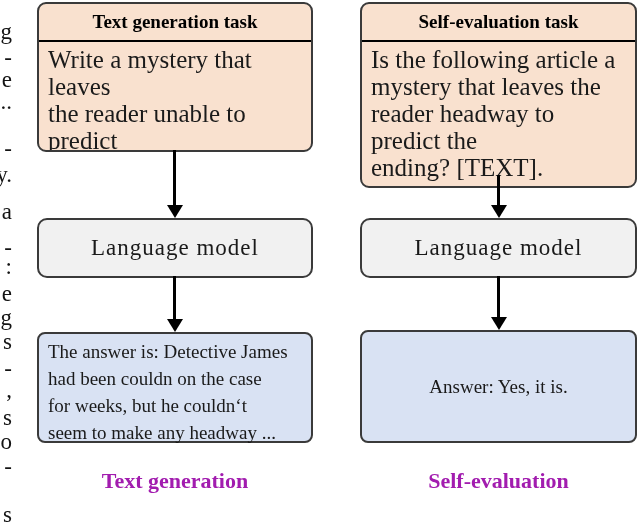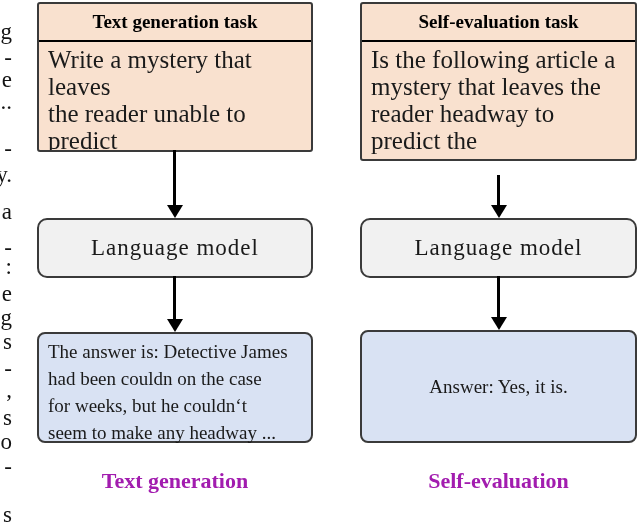--- a/index.html
+++ b/index.html
@@ -34,21 +34,21 @@
   }
 
   
   .box {
     position: absolute;
     box-sizing: border-box;
     border: 2.5px solid var(--box-border, #3a3a3a);
   }
   .task-box {
     background: var(--task-box-fill, #f9e1cf);
-    border-radius: 3px;
+    border-radius: 9px;
     overflow: hidden;
     font-family: Liberation Serif, serif;
   }
   .task-header {
     box-sizing: border-box;
     height: 38px;
     line-height: 36px;
     text-align: center;
     font-weight: bold;
     font-size: 19px;
@@ -114,21 +114,21 @@
   #c1-task   { left: 37px;  top: 2px;   width: 276px; height: 150px; }
   #c1-model  { left: 37px;  top: 218px; width: 276px; height: 60px; }
   #c1-out    { left: 37px;  top: 332px; width: 276px; height: 111px; }
   #c1-cap    { left: 37px;  width: 276px; }
   #c1-s1 { left: 173px; top: 150px; height: 57px; }
   #c1-h1 { left: 167px; top: 205px; }
   #c1-s2 { left: 173px; top: 276px; height: 44px; }
   #c1-h2 { left: 167px; top: 319px; }
 
   
-  #c2-task   { left: 360px; top: 2px;   width: 277px; height: 159px; }
+  #c2-task   { left: 360px; top: 2px;   width: 277px; height: 186px; }
   #c2-model  { left: 360px; top: 218px; width: 277px; height: 60px; }
   #c2-out    { left: 360px; top: 330px; width: 277px; height: 113px; }
   #c2-cap    { left: 360px; width: 277px; }
   #c2-s1 { left: 497px; top: 175px; height: 32px; }
   #c2-h1 { left: 491px; top: 205px; }
   #c2-s2 { left: 497px; top: 276px; height: 42px; }
   #c2-h2 { left: 491px; top: 317px; }
 </style>
 </head>
 <body>

